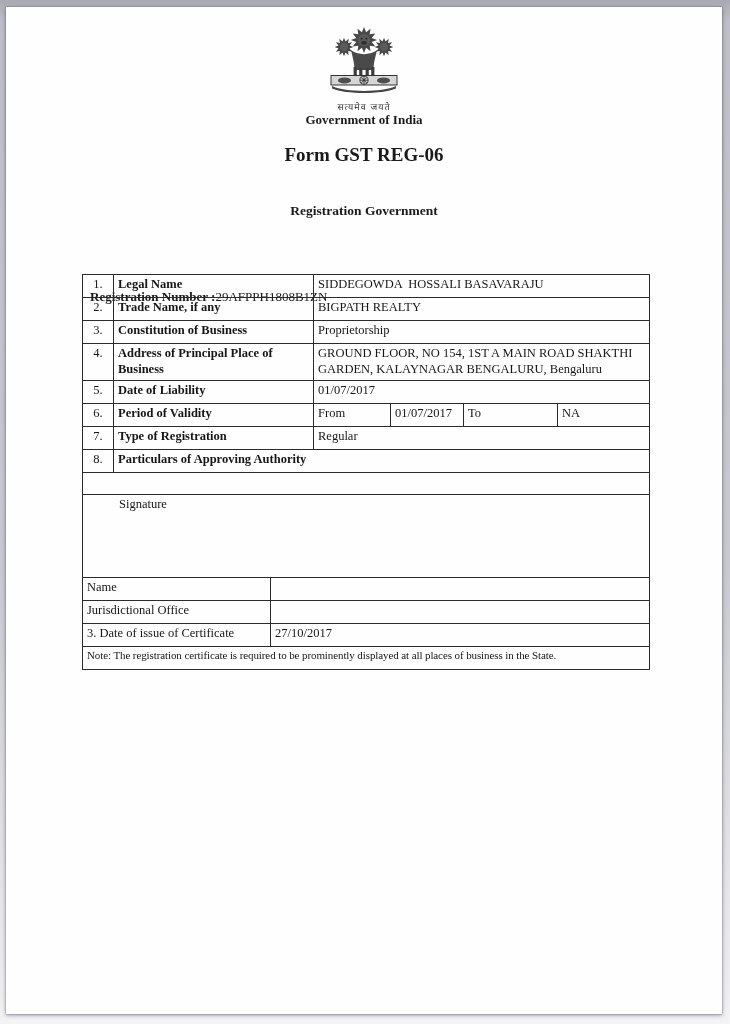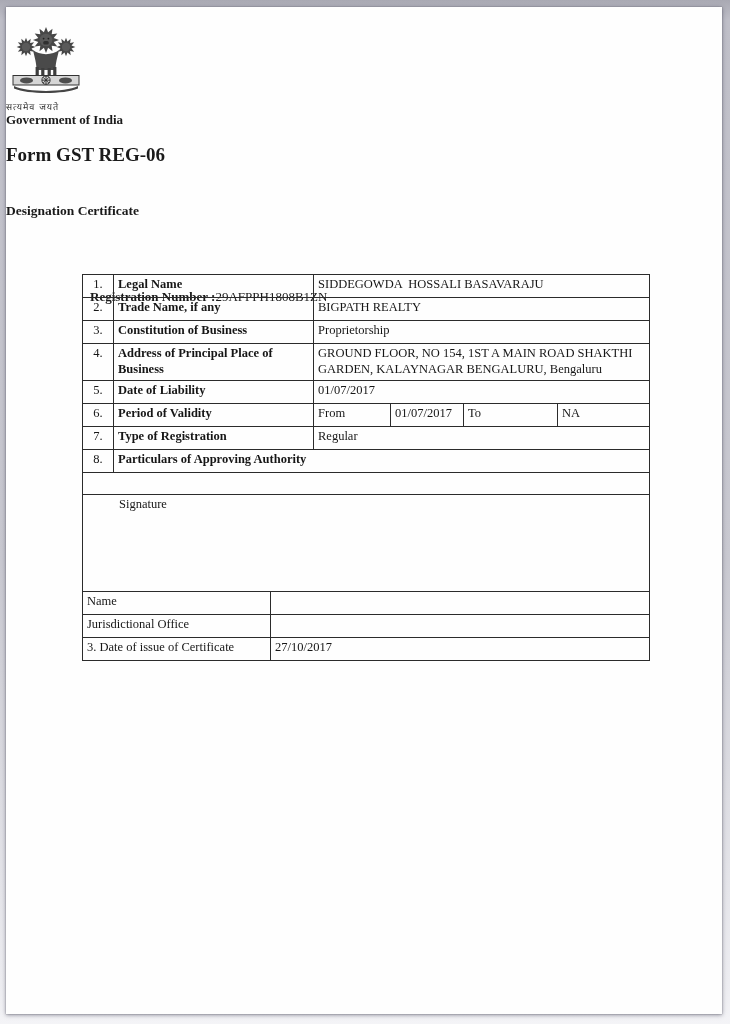--- a/index.html
+++ b/index.html
@@ -11,21 +11,21 @@
     color: #1a1a1a;
     overflow: hidden;
   }
   .page {
     position: absolute;
     left: 6px; top: 7px;
     width: 716px; height: 1007px;
     background: #fefefe;
     box-shadow: 0 1px 4px rgba(40,40,60,.5), 0 0 1px rgba(60,60,70,.6);
   }
-  .center-abs { position: absolute; left: 0; right: 0; }
+  .center-abs { position: absolute; left: 0; right: 0; text-align: center; }
 
   .emblem-wrap { top: 18px; }
   .emblem-svg { display: inline-block; }
   .motto {
     font-family: "DejaVu Sans", sans-serif;
     font-size: 9px;
     color: #2e2e2e;
     margin-top: 1px;
     letter-spacing: 1px;
   }
@@ -54,21 +54,21 @@
     line-height: 1.25;
     overflow: hidden;
   }
   td.sno { text-align: center; padding-left: 1px; padding-right: 1px; }
   td.lbl { font-weight: bold; padding-left: 6px; }
   td.val { white-space: pre-wrap; }
   td.plain { font-weight: normal; }
   tr.row-std td { height: 23px; }
   tr.row-addr td { height: 37px; }
   tr.row-empty td { height: 22px; }
-  tr.row-sign td { height: 97px; padding-left: 36px; }
+  tr.row-sign td { height: 83px; padding-left: 36px; }
   td.note-cell {
     font-size: 11px;
     letter-spacing: -0.1px;
     white-space: nowrap;
     padding-top: 4px;
   }
 
   .footer-statement {
     position: absolute;
     top: 761px; left: 41px;
@@ -118,21 +118,21 @@
       </g>
       <ellipse cx="19.5" cy="55.4" rx="6.5" ry="3" fill="#4e4e4e"></ellipse>
       <ellipse cx="58.5" cy="55.4" rx="6.5" ry="3" fill="#4e4e4e"></ellipse>
       <path d="M7 61 C21 67.5 57 67.5 71 61 L71 63.4 C57 69.4 21 69.4 7 63.4 Z" fill="#454545"></path>
     </svg>
     <div class="motto">सत्यमेव जयते</div>
   </div>
 
   <div class="center-abs h-gov">Government of India</div>
   <div class="center-abs h-form">Form GST REG-06</div>
-  <div class="center-abs h-cert">Designation Certificate</div>
+  <div class="center-abs h-cert">Registration Government</div>
 
   <div class="regline">
     <span class="reg-label">Registration Number :</span><span>29AFPPH1808B1ZN</span>
   </div>
 
   <table class="gst-table">
     <colgroup>
       <col style="width:31px">
         <col style="width:157px">
         <col style="width:43px">
@@ -195,17 +195,20 @@
         <td colspan="5"></td>
       </tr>
       <tr class="row-std">
         <td class="plain" colspan="2">Jurisdictional Office</td>
         <td colspan="5"></td>
       </tr>
       <tr class="row-std">
         <td class="plain" colspan="2">3. Date of issue of Certificate</td>
         <td colspan="5">27/10/2017</td>
       </tr>
+      <tr class="row-std">
+        <td colspan="7" class="note-cell">Note: The registration certificate is required to be prominently displayed at all places of business in the State.</td>
+      </tr>
     </tbody>
   </table>
 
 
 </div>
 
 </body></html>

